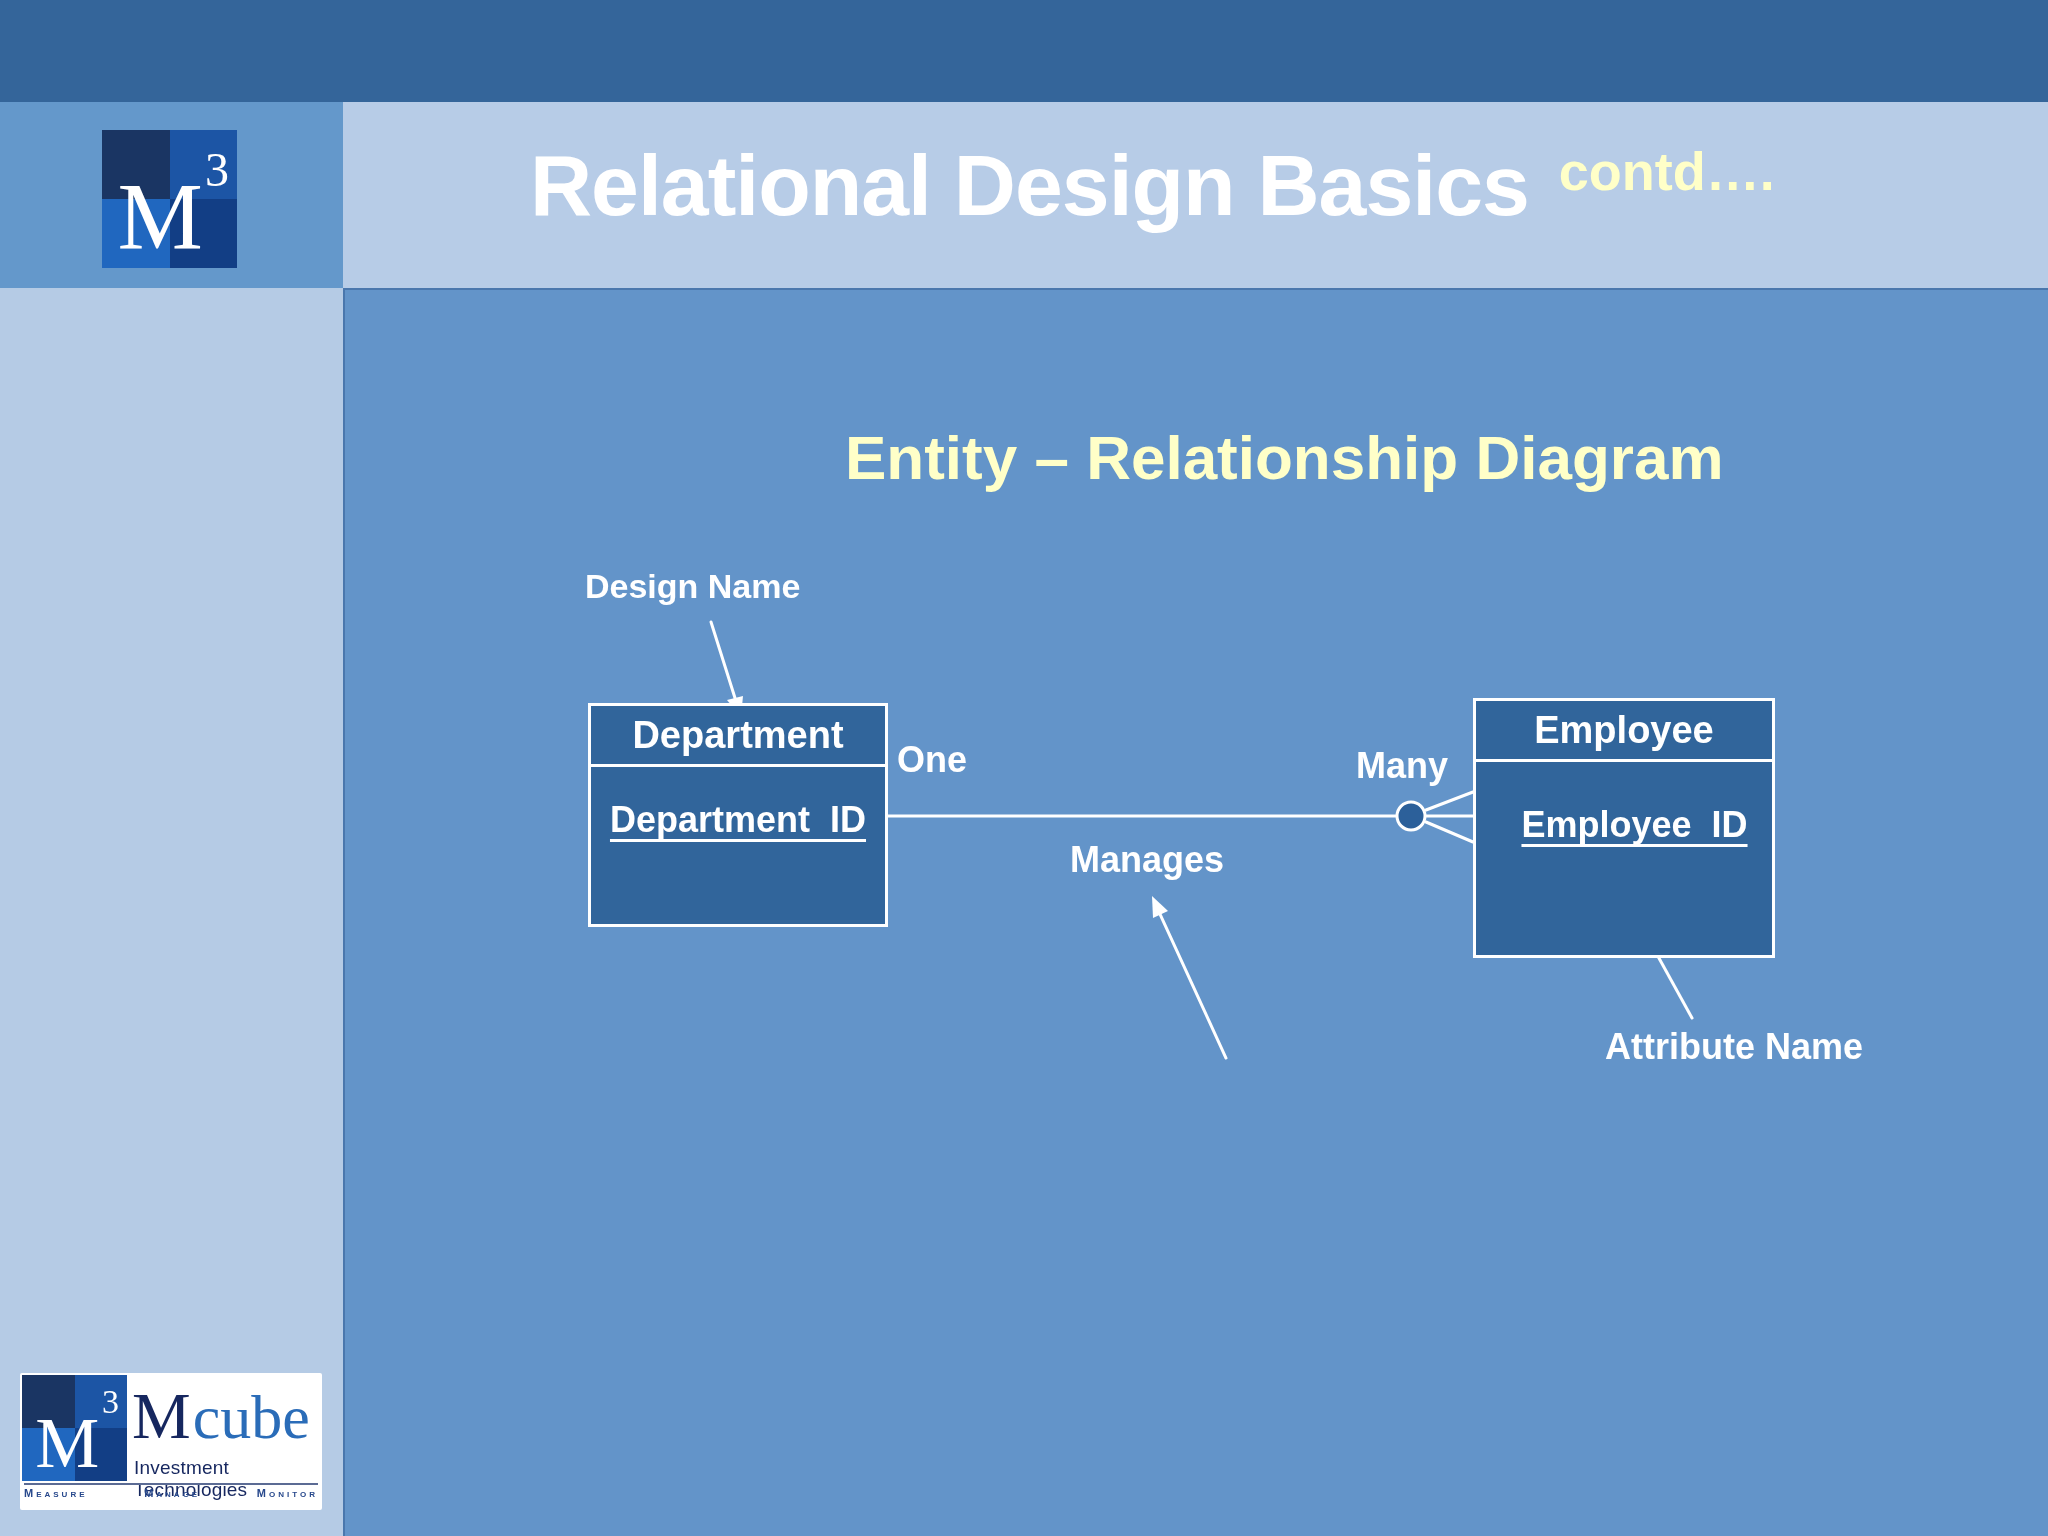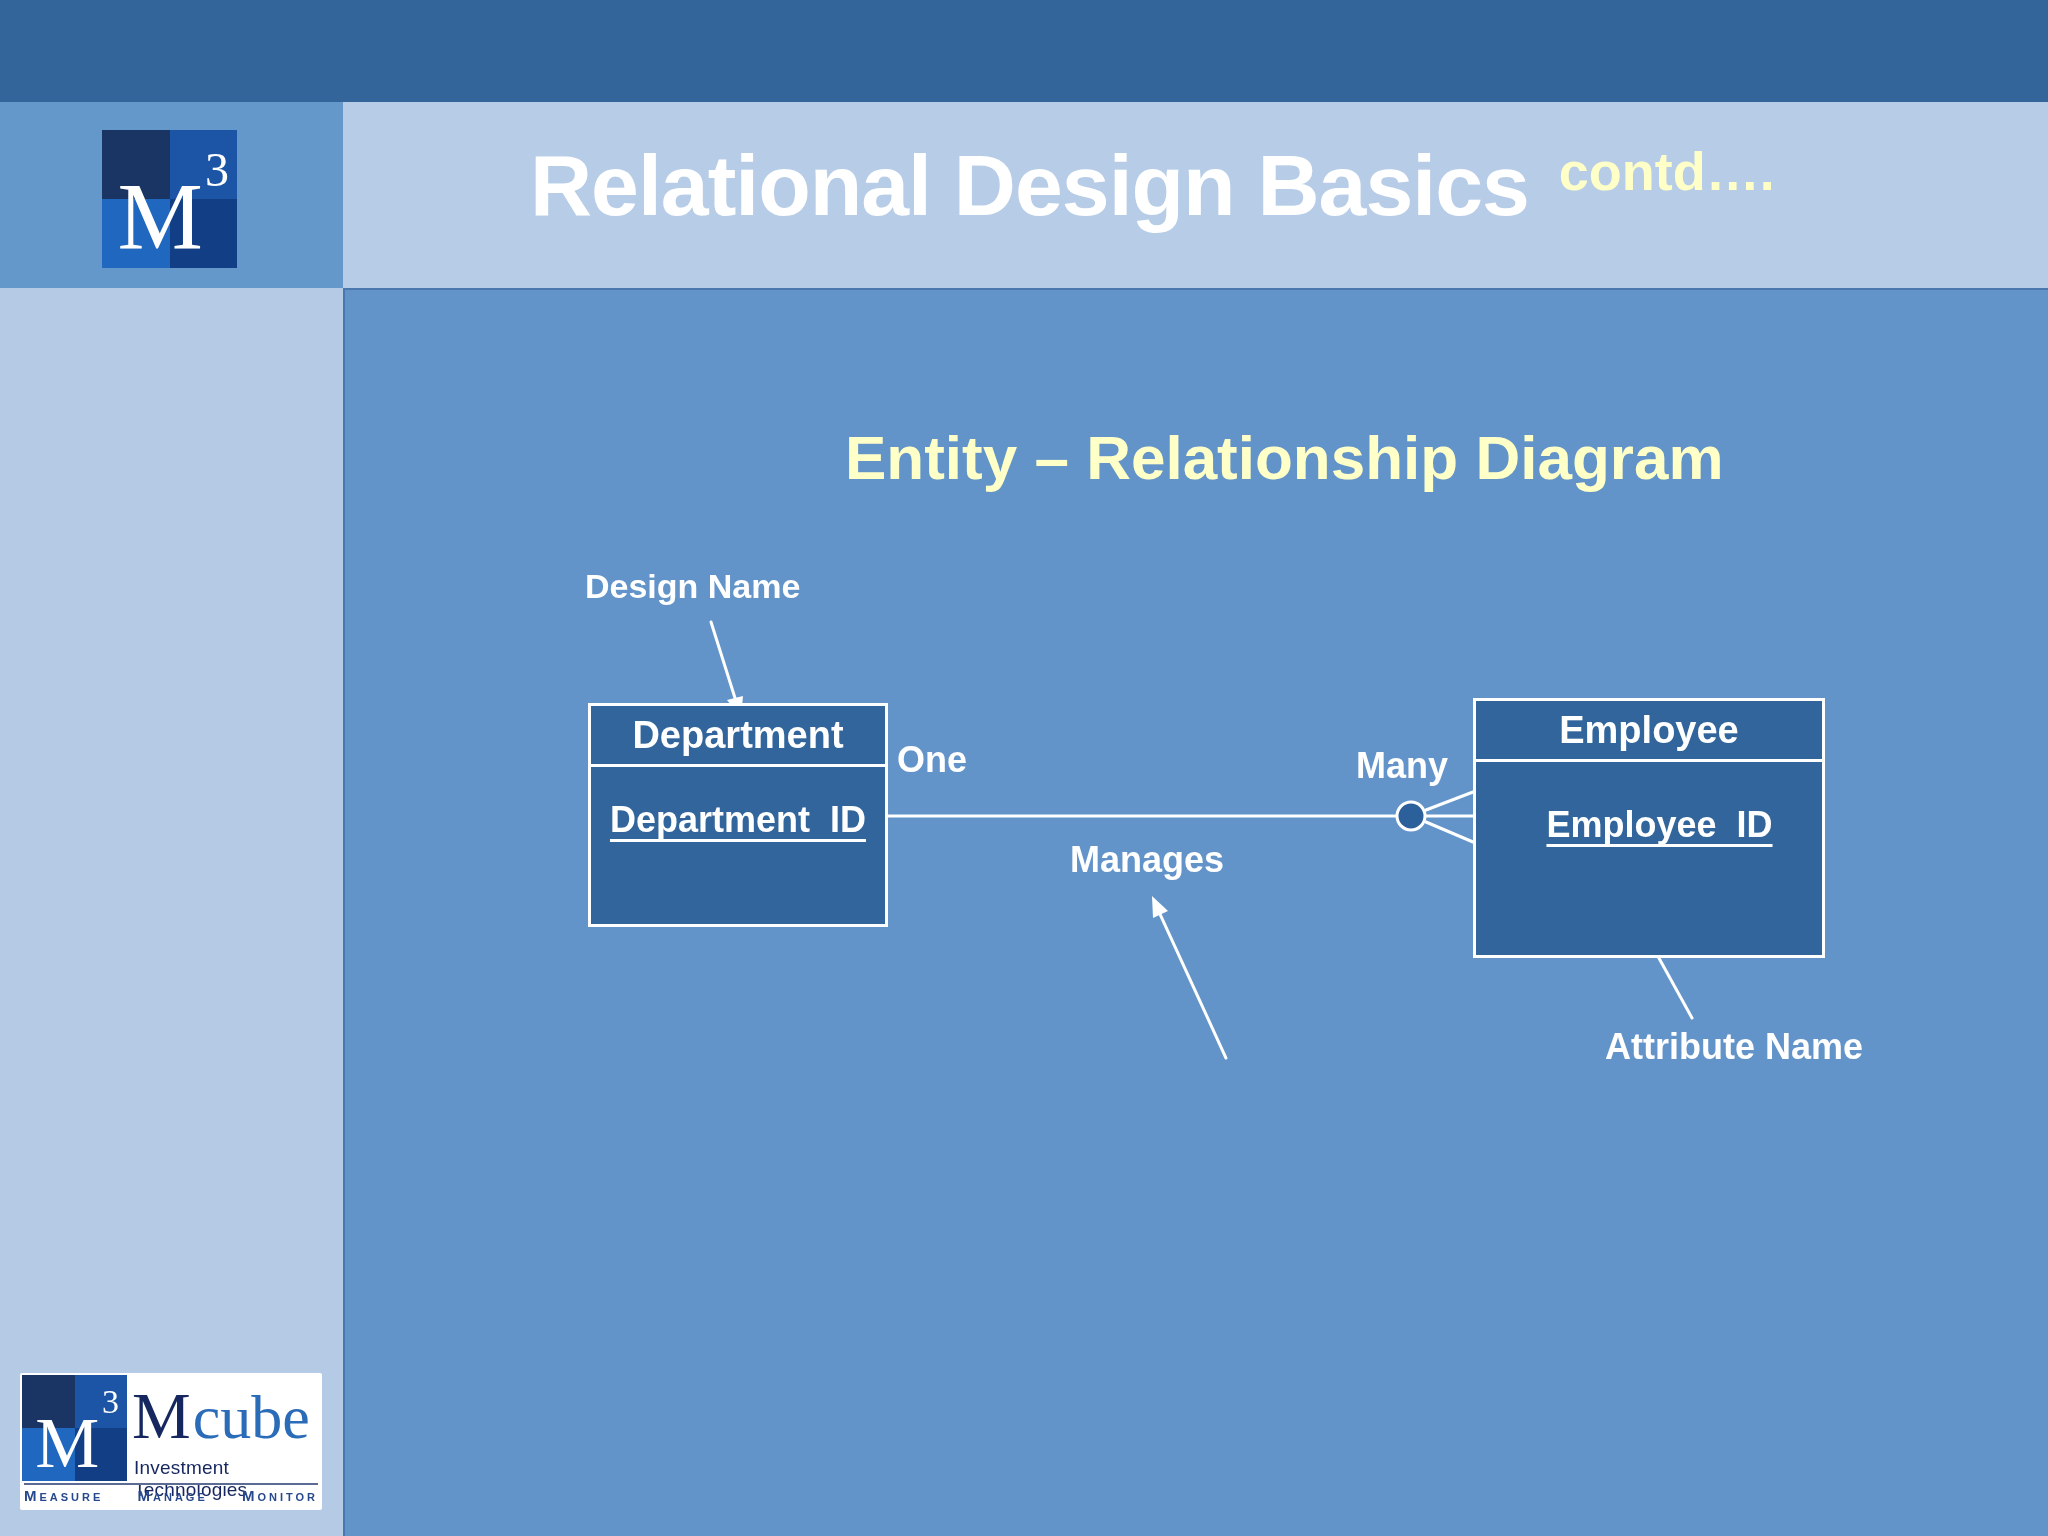--- a/index.html
+++ b/index.html
@@ -49,38 +49,38 @@
   .lbl-relationship-name{left:1073px;top:1068px;}
   .lbl-attribute-name{left:1605px;top:1027px;}
 
   
   .entity{background:var(--entity_fill,#31659B);border:3px solid #fff;box-sizing:border-box;}
   .entity .ehead{height:58px;border-bottom:3px solid #fff;display:flex;align-items:center;justify-content:center;
     color:#fff;font-weight:bold;font-size:38px;}
   .entity .ekey{margin-top:32px;text-align:center;color:#fff;font-weight:bold;font-size:36px;white-space:pre;
     text-decoration:underline;text-decoration-thickness:3px;text-underline-offset:7px;}
   .entity-department{left:588px;top:703px;width:300px;height:224px;}
-  .entity-employee{left:1473px;top:698px;width:352px;height:260px;}
+  .entity-employee{left:1473px;top:698px;width:302px;height:260px;}
   .entity-employee .ekey{margin-top:42px;padding-left:21px;}
 
   
   .overlay{left:0;top:0;width:2048px;height:1536px;pointer-events:none;}
 
   
   .brand-plate{left:20px;top:1373px;width:302px;height:137px;background:#fff;border-radius:2px;}
   .monogram-small{left:2px;top:2px;width:105px;height:106px;}
   .monogram-small .m{font-size:72px;}
   .monogram-small .sup{right:8px;top:10px;font-size:34px;}
   .brand-wordmark{left:112px;top:10px;display:flex;align-items:baseline;white-space:nowrap;font-family:"Liberation Serif",serif;}
   .brand-initial{font-size:66px;color:#16275F;line-height:1;}
   .brand-rest{font-size:62px;color:#2A6CB8;line-height:1;margin-left:2px;}
   .brand-tagline{left:114px;top:84px;font-size:19px;color:#16275F;font-weight:500;letter-spacing:.2px;}
   .brand-rule{left:4px;top:110px;width:294px;height:2px;background:#5B6B94;}
   .brand-motto{left:4px;top:114px;width:294px;display:flex;justify-content:space-between;
-    font-size:15px;font-weight:bold;color:#27488C;font-variant:small-caps;letter-spacing:3px;}
+    font-size:11px;font-weight:bold;color:#27488C;font-variant:small-caps;letter-spacing:3px;}
 </style>
 </head>
 <body>
 
 <div class="slide">
 
   <div class="abs topbar"></div>
   <div class="abs corner-block"></div>
   <div class="abs header-strip"></div>
   <div class="abs sidebar"></div>

